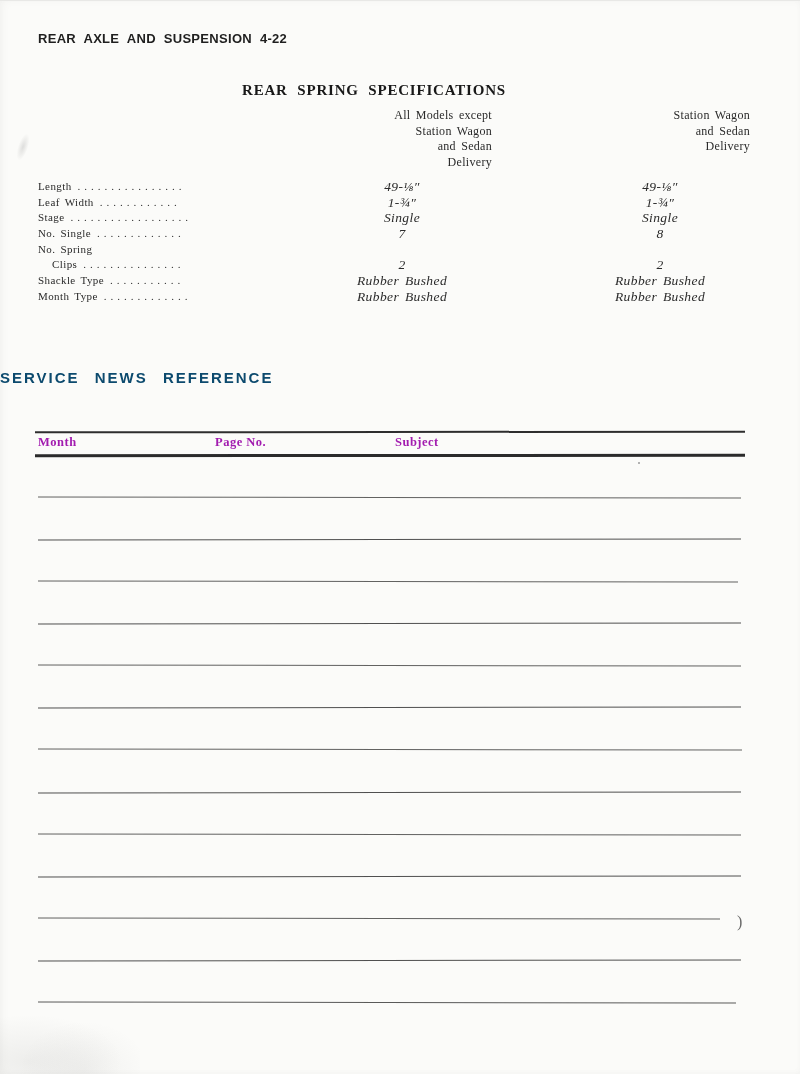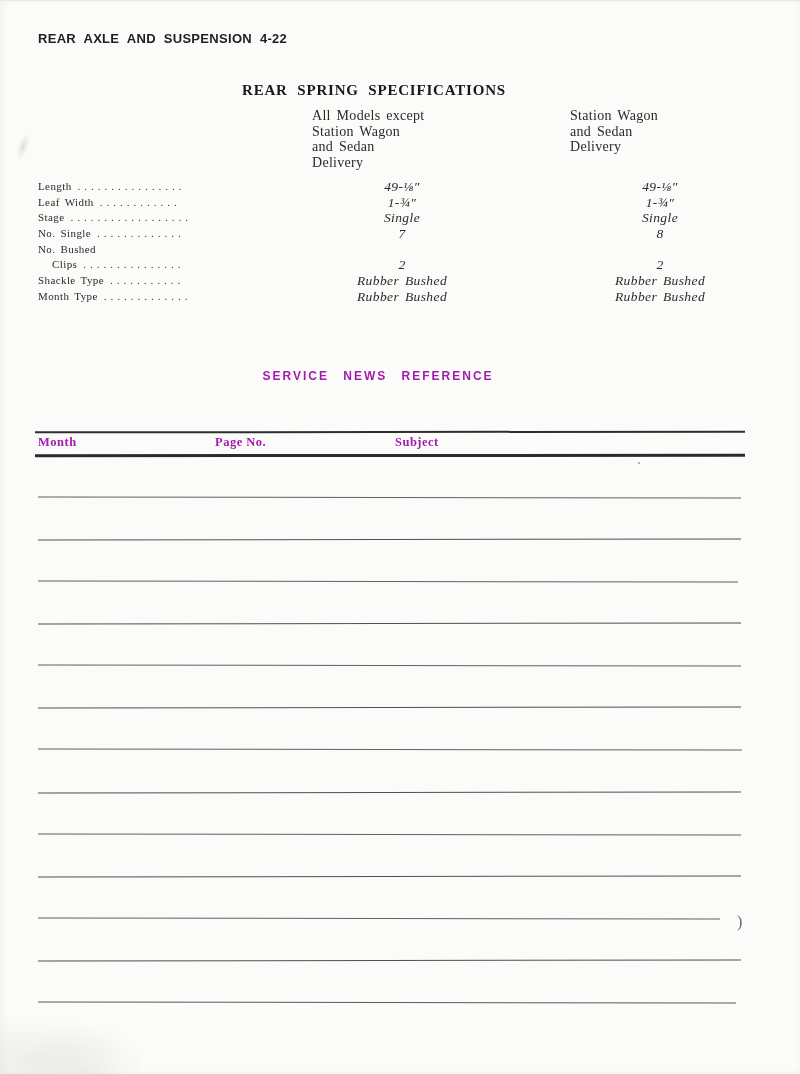--- a/index.html
+++ b/index.html
@@ -25,44 +25,44 @@
   }
 
   
   .spec-title {
     position: absolute; left: 0; top: 81px; width: 748px;
     text-align: center;
     font-family: "Liberation Serif", serif;
     font-weight: bold; font-size: 15px; letter-spacing: 0.8px; word-spacing: 5px;
     color: #181818;
   }
-  .colhead { position: absolute; top: 107px; width: 180px; text-align: left;
-    font-size: 14px; line-height: 15.6px; word-spacing: 2px; letter-spacing: 0.3px; }
+  .colhead { position: absolute; top: 107px; width: 180px; text-align: right;
+    font-size: 12px; line-height: 15.6px; word-spacing: 2px; letter-spacing: 0.3px; }
   .colhead.c1 { left: 312px; }
   .colhead.c2 { left: 570px; }
 
   .spec-labels { position: absolute; left: 38px; top: 178px; width: 175px; overflow: hidden; }
   .spec-line { display: flex; height: 15.7px; line-height: 15.7px;
     font-size: 11px; letter-spacing: 0.4px; word-spacing: 2px; white-space: nowrap; }
   .spec-line .leader { margin-left: 6px; letter-spacing: 4px; overflow: hidden; color: #333; }
   .spec-line.indent { padding-left: 14px; }
 
   .spec-values { position: absolute; top: 178px; width: 180px; text-align: center; font-style: italic; }
   .spec-values.v1 { left: 312px; }
   .spec-values.v2 { left: 570px; }
   .spec-values .val { height: 15.7px; line-height: 15.7px; font-size: 13.5px;
     letter-spacing: 0.4px; word-spacing: 2px; }
 
   
   .service-title {
     position: absolute; left: 0; top: 368px; width: 756px;
-    text-align: center;
+    text-align: left;
     font-family: "Liberation Sans", sans-serif;
-    font-weight: bold; font-size: 12px; letter-spacing: 2px; word-spacing: 9px;
-    color: #a21caf;
+    font-weight: bold; font-size: 15px; letter-spacing: 2px; word-spacing: 9px;
+    color: #0c4a6e;
   }
   .rule-top { position: absolute; left: 35px; top: 430px; width: 710px; height: 2.4px;
     background: #2e2e2e; transform: rotate(-0.06deg); }
   .rule-bottom { position: absolute; left: 35px; top: 453px; width: 710px; height: 2.6px;
     background: #2b2b2b; transform: rotate(-0.05deg); }
   .svc-col { position: absolute; top: 434px; font-weight: bold; font-size: 12.5px;
     letter-spacing: 0.5px; color: #a21caf; }
   .svc-col.m { left: 38px; }
   .svc-col.p { left: 215px; text-align: right; }
   .svc-col.s { left: 395px; }
@@ -124,21 +124,21 @@
       </div>
     <div class="spec-line">
         <span>Stage</span>
         <span class="leader">..................</span>
       </div>
     <div class="spec-line">
         <span>No. Single</span>
         <span class="leader">.............</span>
       </div>
     <div class="spec-line">
-        <span>No. Bushed</span>
+        <span>No. Spring</span>
       </div>
     <div class="spec-line indent">
         <span>Clips</span>
         <span class="leader">...............</span>
       </div>
     <div class="spec-line">
         <span>Shackle Type</span>
         <span class="leader">...........</span>
       </div>
     <div class="spec-line">

